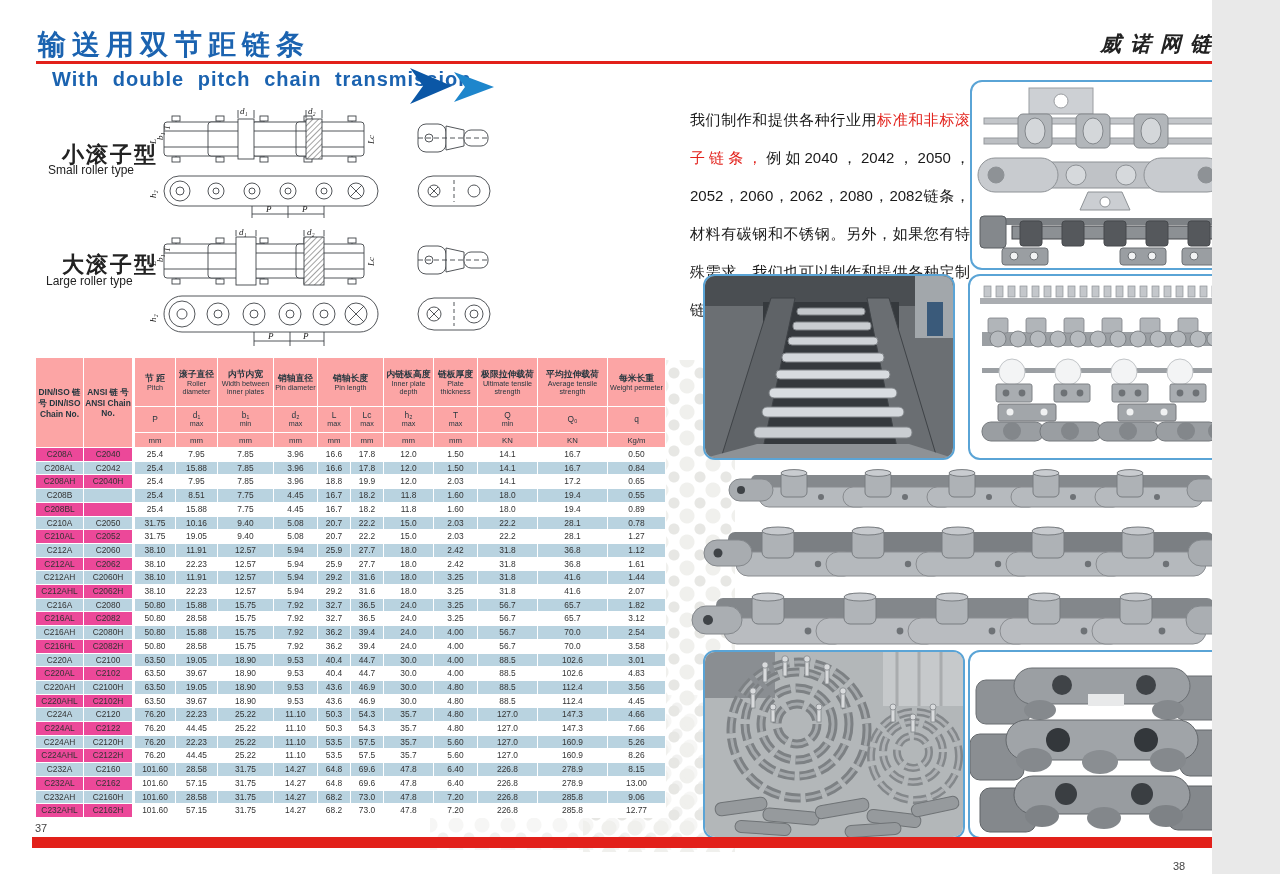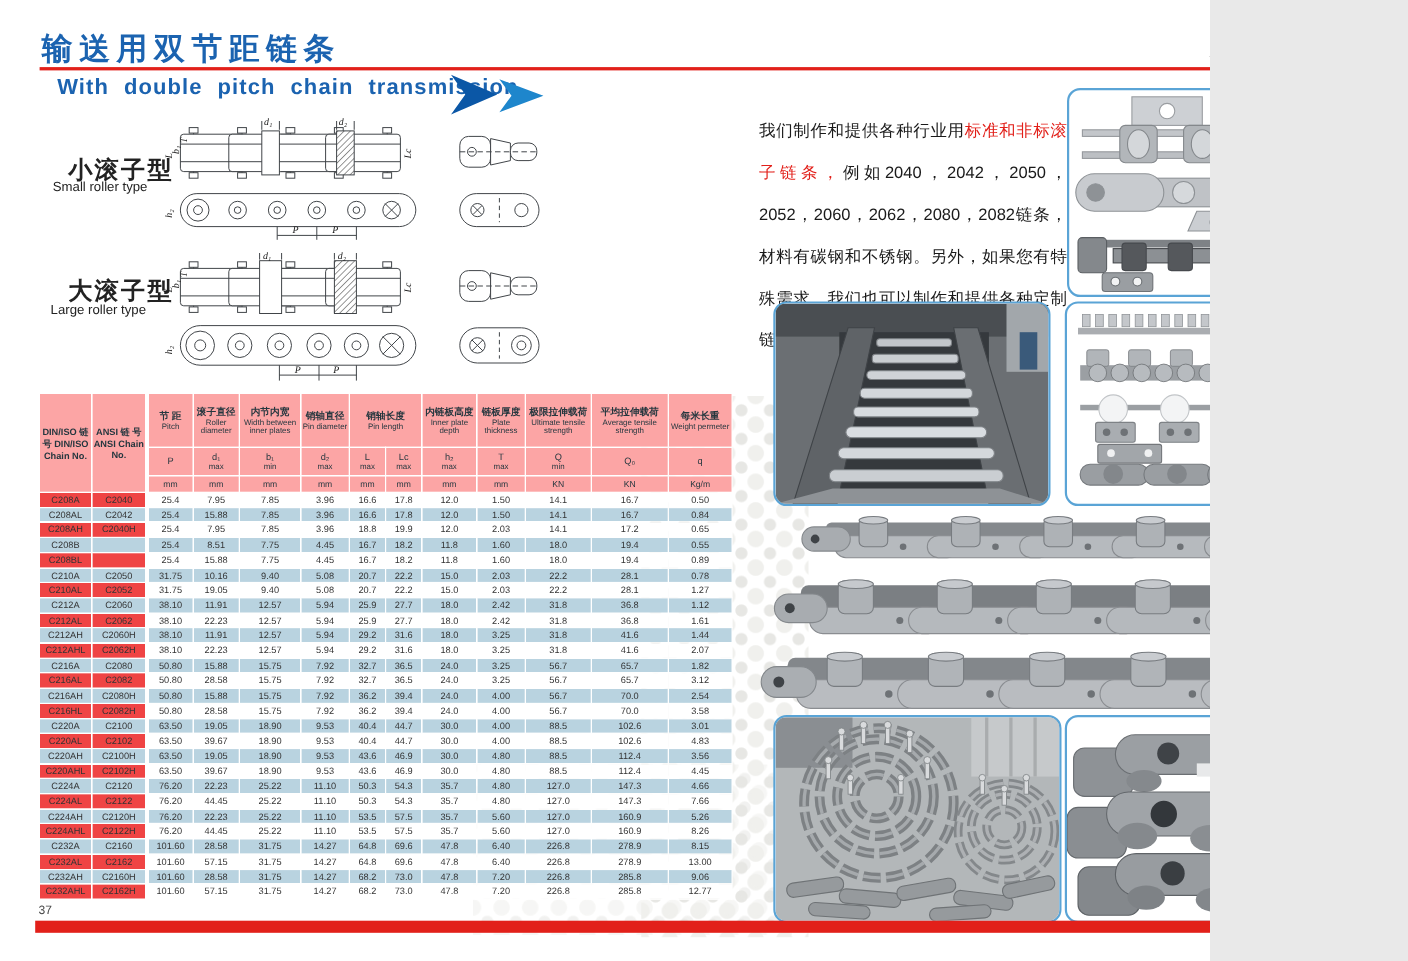--- a/index.html
+++ b/index.html
@@ -1,16 +1,16 @@
 <!DOCTYPE html>
 <html><head>
 <meta charset="utf-8">
 <style>
   html,body{margin:0;padding:0;background:#e9e9e9;}
-  .page{position:relative;width:1100px;height:874px;background:#ffffff;overflow:hidden;
+  .page{position:relative;width:1212px;height:874px;background:#ffffff;overflow:hidden;
         font-family:"Liberation Sans",sans-serif;color:#333;}
   
   .title-cn{position:absolute;left:38px;top:26px;font-size:28px;font-weight:bold;
             color:#1b63b0;letter-spacing:6px;}
   .tagline{position:absolute;left:330px;top:36px;font-size:17px;font-weight:bold;
            font-style:italic;color:#e2201a;letter-spacing:2px;font-family:"Liberation Serif",serif;}
   .red-line{position:absolute;left:36px;top:61px;width:1190px;height:3px;background:#e2201a;}
   .subtitle-en{position:absolute;left:52px;top:68px;font-size:20px;font-weight:bold;
                color:#1b63b0;letter-spacing:1px;word-spacing:7px;}
   .arrows{position:absolute;left:410px;top:64px;}
@@ -31,21 +31,21 @@
   table.spec .h1 th{height:48px;}
   table.spec .h2 th{height:25px;}
   table.spec .h3 th{height:14px;font-size:7.8px;font-weight:normal;}
   .hc{font-size:8.8px;font-weight:bold;line-height:10px;}
   .he{font-size:7.2px;font-weight:normal;line-height:8px;margin-top:1px;}
   .hs{font-size:8.4px;font-weight:normal;line-height:9px;}
   .hq{font-size:7.2px;font-weight:normal;line-height:8px;}
   .pre{white-space:pre-line;}
   table.spec tbody td{height:12.7px;line-height:12.7px;background:#ffffff;}
   table.spec tbody tr:nth-child(even) td{background:#b9d3e0;}
-  table.spec tbody td.chain-col{background:#ef4444;}
+  table.spec tbody td.chain-col{background:#ec4899;}
   
   .intro{position:absolute;left:690px;top:86px;width:280px;font-size:15px;line-height:38px;
          text-align:justify;color:#1a1a1a;font-weight:500;}
   .intro .hl{color:#e2201a;}
   .imgbox{position:absolute;border:2px solid #5aa4d6;border-radius:12px;background:#fff;overflow:hidden;}
   .strip{position:absolute;}
   
   .dots{position:absolute;
     background-image:radial-gradient(circle,#e7e7e4 5px,rgba(0,0,0,0) 6px),
                      radial-gradient(circle,#f0f0ed 7px,rgba(0,0,0,0) 8px);

